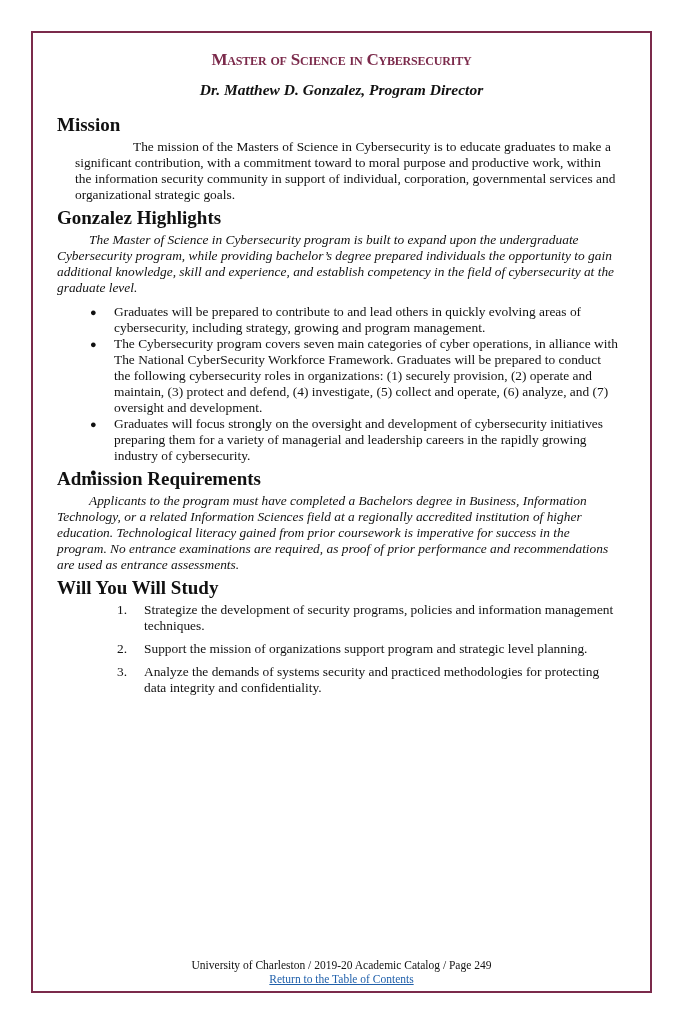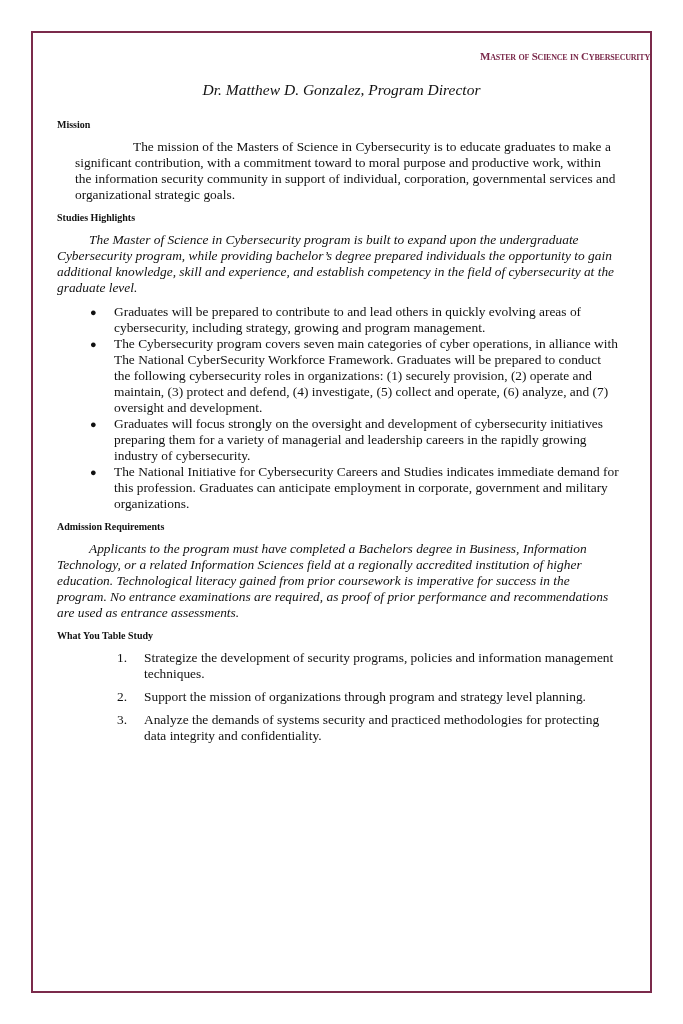--- a/index.html
+++ b/index.html
@@ -1,26 +1,26 @@
 <!DOCTYPE html>
 <html><head>
 <meta charset="utf-8">
 <style>
   html, body { margin: 0; padding: 0; background: #ffffff; }
   body { width: 683px; height: 1024px; position: relative; overflow: hidden;
          font-family: "Liberation Serif", "DejaVu Serif", serif; color: #111; }
   .page-frame { position: absolute; left: 31px; top: 31px; width: 617px; height: 958px;
                 border: 2px solid #7b2a4b; box-sizing: content-box; }
-  .title { position: absolute; left: 0; right: 0; top: 17px; text-align: right;
-           font-weight: bold; font-variant: small-caps; font-size: 11px; color: #7b2a4b;
+  .title { position: absolute; left: 0; right: 0; top: 17px; text-align: center;
+           font-weight: bold; font-variant: small-caps; font-size: 17px; color: #7b2a4b;
            letter-spacing: -0.2px; }
   .director { position: absolute; left: 0; right: 0; top: 48px; text-align: center;
-              font-weight: normal; font-style: italic; font-size: 15.5px; }
+              font-weight: bold; font-style: italic; font-size: 15.5px; }
   .content { position: absolute; left: 24px; right: 30px; top: 84px; font-size: 13.4px; line-height: 16px; }
-  h2 { font-size: 10px; font-weight: bold; margin: 0 0 6px 0; line-height: 16px; }
+  h2 { font-size: 19px; font-weight: bold; margin: 0 0 6px 0; line-height: 16px; }
   p { margin: 0; }
   .indent-large { text-indent: 58px; margin-left: 18px; }
   .indent { text-indent: 32px; font-style: italic; }
   .section { margin-bottom: 7px; }
   ul.bullets { list-style: none; margin: 8px 0 0 0; padding: 0; }
   ul.bullets li { position: relative; padding-left: 57px; }
   ul.bullets li .bullet { position: absolute; left: 33px; top: 0; font-size: 11px; }
   ol.study { list-style: none; margin: 0; padding: 0; }
   ol.study li { position: relative; padding-left: 87px; margin-bottom: 7px; }
   ol.study li .num { position: absolute; left: 60px; top: 0; }
@@ -34,38 +34,42 @@
   <div class="title">Master of Science in Cybersecurity</div>
   <div class="director">Dr. Matthew D. Gonzalez, Program Director</div>
 
   <div class="content">
     <div class="section">
       <h2>Mission</h2>
       <p class="indent-large">The mission of the Masters of Science in Cybersecurity is to educate graduates to make a significant contribution, with a commitment toward to moral purpose and productive work, within the information security community in support of individual, corporation, governmental services and organizational strategic goals.</p>
     </div>
 
     <div class="section">
-      <h2>Studies Highlights</h2>
+      <h2>Gonzalez Highlights</h2>
       <p class="indent">The Master of Science in Cybersecurity program is built to expand upon the undergraduate Cybersecurity program, while providing bachelor’s degree prepared individuals the opportunity to gain additional knowledge, skill and experience, and establish competency in the field of cybersecurity at the graduate level.</p>
       <ul class="bullets">
         <li><span class="bullet">●</span><span>Graduates will be prepared to contribute to and lead others in quickly evolving areas of cybersecurity, including strategy, growing and program management.</span></li>
         <li><span class="bullet">●</span><span>The Cybersecurity program covers seven main categories of cyber operations, in alliance with The National CyberSecurity Workforce Framework. Graduates will be prepared to conduct the following cybersecurity roles in organizations: (1) securely provision, (2) operate and maintain, (3) protect and defend, (4) investigate, (5) collect and operate, (6) analyze, and (7) oversight and development.</span></li>
         <li><span class="bullet">●</span><span>Graduates will focus strongly on the oversight and development of cybersecurity initiatives preparing them for a variety of managerial and leadership careers in the rapidly growing industry of cybersecurity.</span></li>
-        <li><span class="bullet">●</span><span>The National Initiative for Cybersecurity Careers and Studies indicates immediate demand for this profession. Graduates can anticipate employment in corporate, government and military organizations.</span></li>
+        <li><span class="bullet">●</span></li>
       </ul>
     </div>
 
     <div class="section">
       <h2>Admission Requirements</h2>
       <p class="indent">Applicants to the program must have completed a Bachelors degree in Business, Information Technology, or a related Information Sciences field at a regionally accredited institution of higher education. Technological literacy gained from prior coursework is imperative for success in the program. No entrance examinations are required, as proof of prior performance and recommendations are used as entrance assessments.</p>
     </div>
 
     <div class="section">
-      <h2>What You Table Study</h2>
+      <h2>Will You Will Study</h2>
       <ol class="study">
         <li><span class="num">1.</span><span>Strategize the development of security programs, policies and information management techniques.</span></li>
-        <li><span class="num">2.</span><span>Support the mission of organizations through program and strategy level planning.</span></li>
+        <li><span class="num">2.</span><span>Support the mission of organizations support program and strategic level planning.</span></li>
         <li><span class="num">3.</span><span>Analyze the demands of systems security and practiced methodologies for protecting data integrity and confidentiality.</span></li>
       </ol>
     </div>
   </div>
 
+  <div class="footer">
+    <div>University of Charleston / 2019-20 Academic Catalog / Page 249</div>
+    <a href="#">Return to the Table of Contents</a>
+  </div>
 </div>
 
 </body></html>

